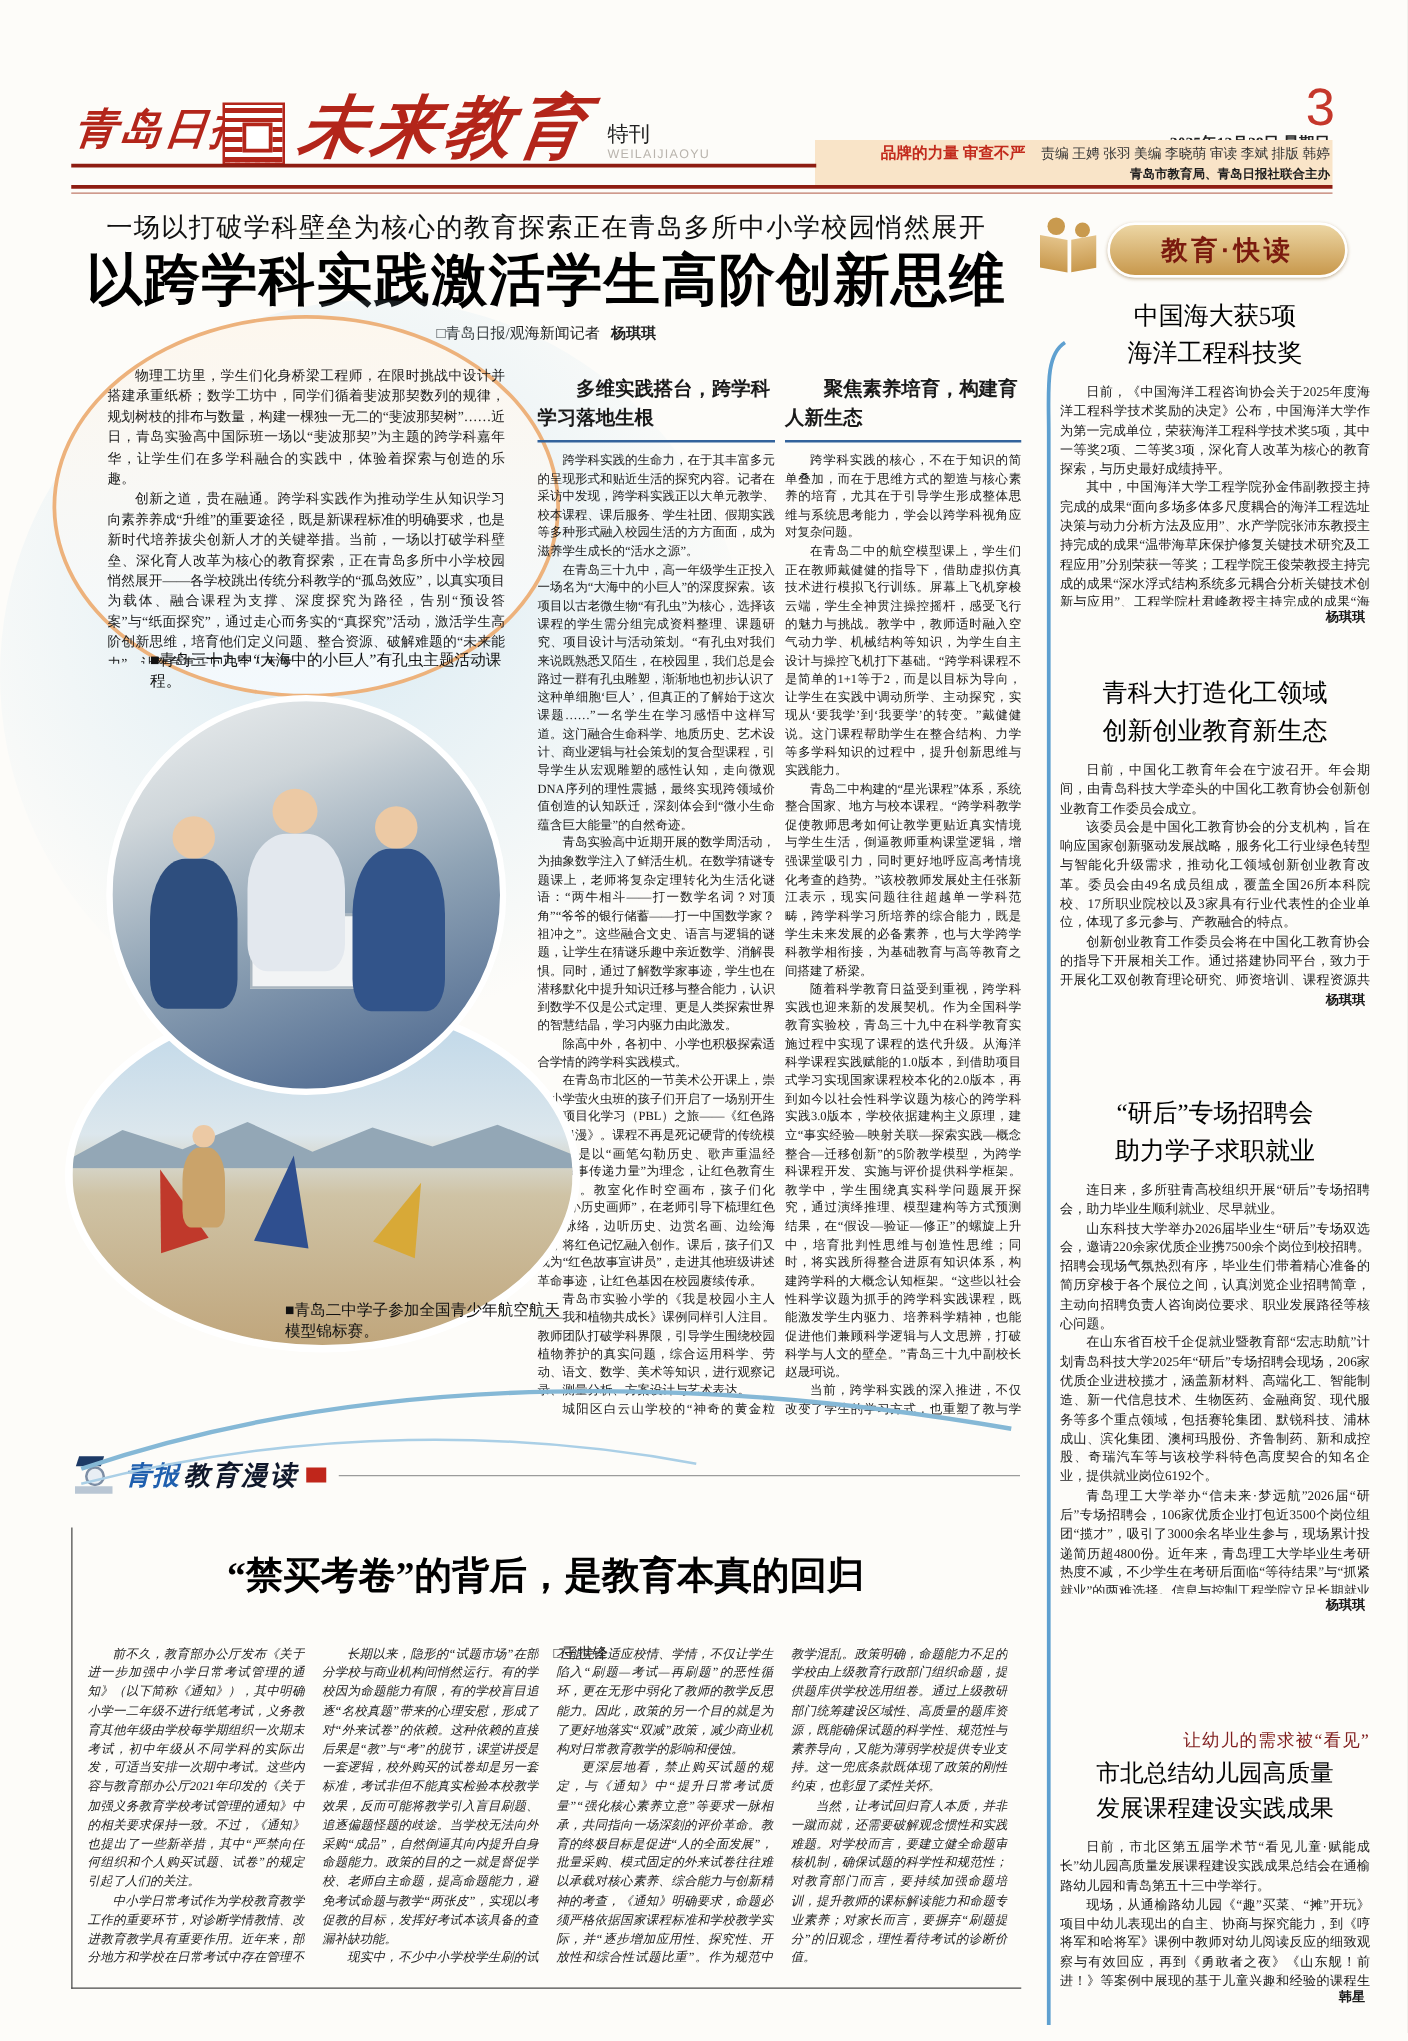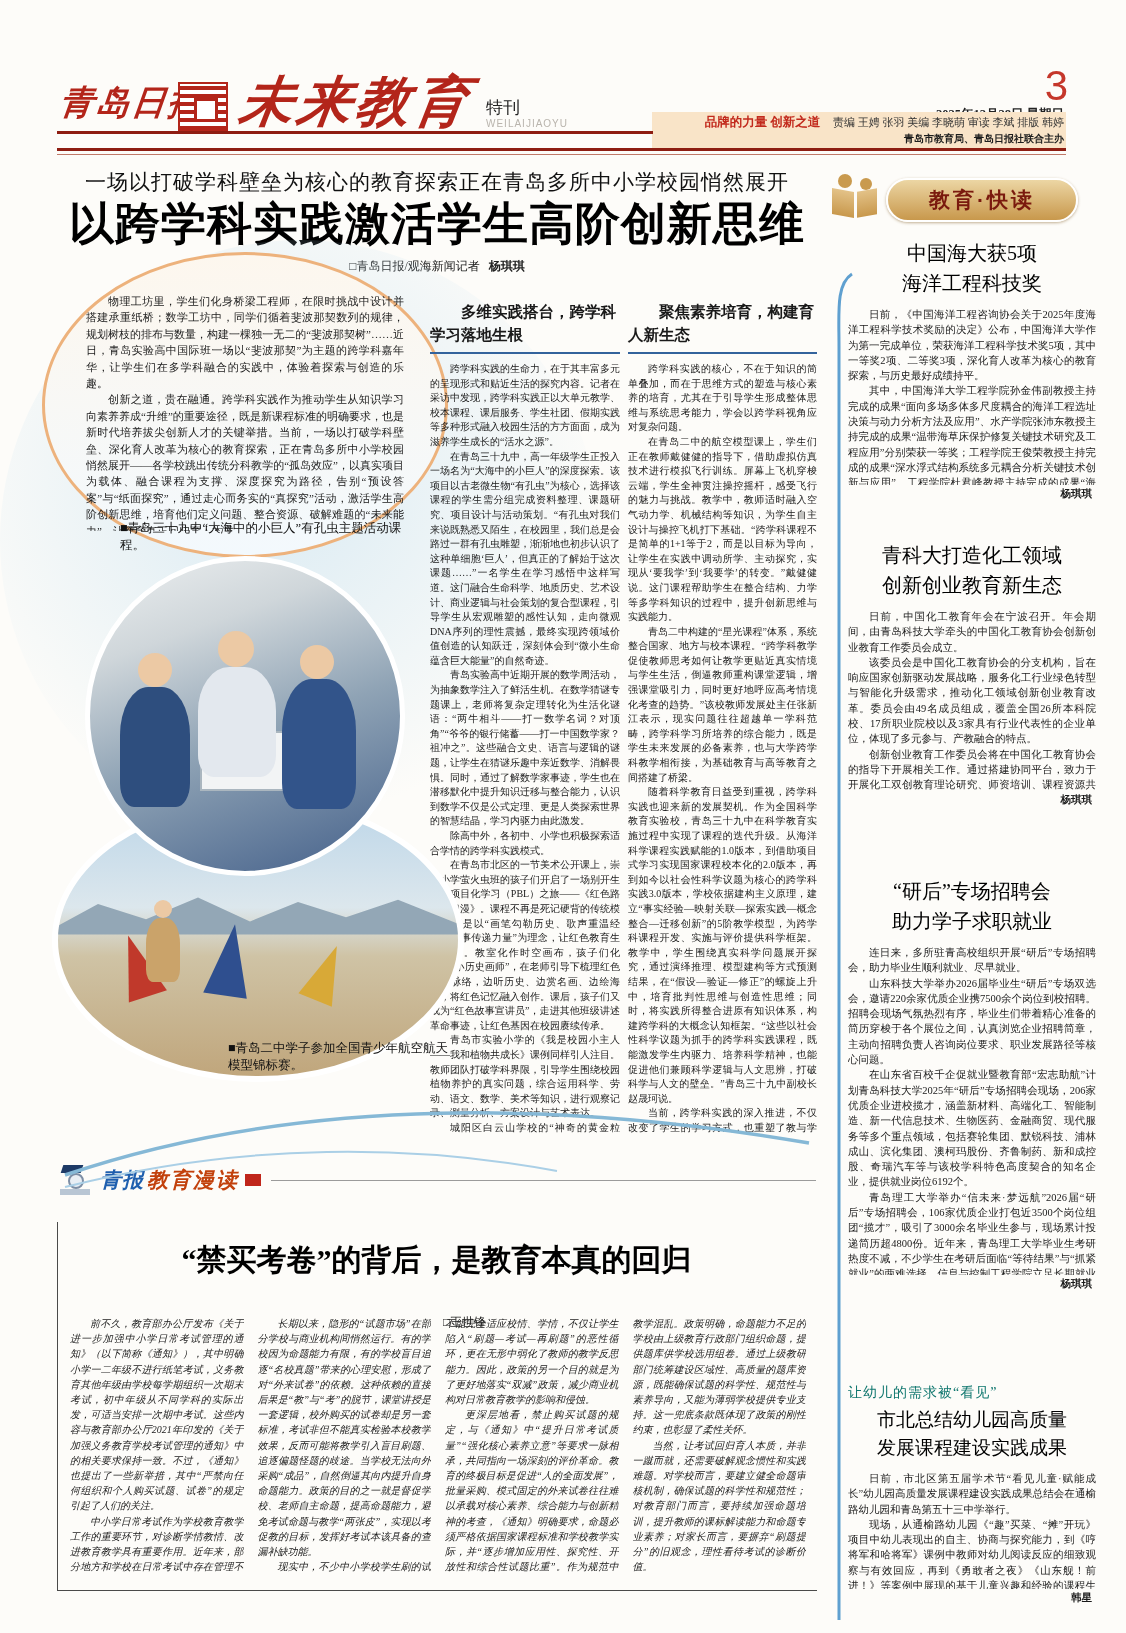--- a/index.html
+++ b/index.html
@@ -61,33 +61,33 @@
   .sb-line{left:828px;top:268px;z-index:1;}
   .kuaidu{left:830px;top:172px;width:252px;height:54px;}
   .kd-icon{position:absolute;left:0;top:2px;width:52px;height:50px;}
   .kd-dot{position:absolute;border-radius:50%;background:#c99a4e;}
   .kd-book{position:absolute;background:linear-gradient(180deg,#e3c288,#c8984c);}
   .kd-pill{position:absolute;left:56px;top:6px;width:188px;height:40px;border-radius:22px;
       background:linear-gradient(180deg,#ecd6a4,#c8984c);border:2px solid #fff;box-shadow:0 1px 3px rgba(120,80,20,.45);
       display:flex;align-items:center;justify-content:center;
       font-family:"Liberation Sans",sans-serif;font-size:21px;font-weight:bold;color:#7a1a0e;letter-spacing:3px;}
   .sb-art{left:848px;width:248px;}
-  .sb-kicker{text-align:left;font-size:14px;color:#0f766e;letter-spacing:1px;margin-bottom:4px;}
+  .sb-kicker{text-align:right;font-size:14px;color:#7f1d1d;letter-spacing:1px;margin-bottom:4px;}
   .sb-title{text-align:center;font-size:20px;font-weight:normal;line-height:30px;white-space:pre-line;color:#000;}
   .sb-text{margin-top:9px;overflow:hidden;font-size:10.5px;line-height:15.3px;text-align:justify;}
   .sb-text p{margin:0;text-indent:2em;}
   .sb-author{text-align:right;font-size:10.5px;font-weight:bold;padding-right:4px;margin-top:2px;}
   
   .mandu{left:60px;top:1162px;width:756px;height:36px;display:flex;align-items:center;}
   .md-icon{position:relative;width:34px;height:30px;margin-right:6px;}
   .md-cap{position:absolute;left:2px;top:0;width:20px;height:8px;background:#1d3a66;transform:skewX(-18deg);}
   .md-headc{position:absolute;left:8px;top:8px;width:12px;height:12px;border-radius:50%;background:#e8eef4;border:2px solid #7d8ea5;}
   .md-base{position:absolute;left:0;bottom:0;width:30px;height:6px;background:#b9c6d4;}
   .md-qb{color:#1f5fae;font-size:21px;font-weight:bold;font-style:italic;letter-spacing:1px;}
-  .md-man{color:#c2410c;font-size:21px;font-weight:bold;font-style:italic;letter-spacing:2px;margin-left:3px;}
+  .md-man{color:#0f172a;font-size:21px;font-weight:bold;font-style:italic;letter-spacing:2px;margin-left:3px;}
   .md-stamp{width:16px;height:12px;background:#c0261b;margin-left:6px;}
   .md-line{flex:1;height:1px;background:#9b9b9b;margin-left:10px;}
   .bbox{left:57px;top:1222px;width:759px;height:368px;border-left:1.5px solid #4a4a4a;border-bottom:1.5px solid #4a4a4a;}
   .btitle{left:57px;top:1240px;width:759px;text-align:center;font-size:30px;font-weight:900;color:#000;}
   .bauthor{left:57px;top:1314px;width:759px;text-align:center;font-size:12px;color:#222;padding-left:28px;}
   .bcols{left:70px;top:1316px;width:736px;display:flex;gap:14px;}
   .bcol{flex:1;height:258px;overflow:hidden;font-size:10px;line-height:15.2px;text-align:justify;font-style:italic;}
   .bcol p{margin:0;text-indent:2em;}
   .bcol.cont p:first-child{text-indent:0;}
 </style>
@@ -100,21 +100,21 @@
   <div class="abs qr">
       <div class="qr-inner"></div>
     </div>
   <div class="abs masthead-fut">未来教育</div>
   <div class="abs tekan">特刊</div>
   <div class="abs pinyin">WEILAIJIAOYU</div>
   <div class="abs pagenum">3</div>
   <div class="abs date">2025年12月28日 星期日</div>
   <div class="abs peach-band"></div>
   <div class="abs slogan-row">
-    <span class="slogan">品牌的力量 创新之道</span>
+    <span class="slogan">品牌的力量 审查不严</span>
     <span>责编 王娉 张羽  美编 李晓萌  审读 李斌  排版 韩婷</span>
   </div>
   <div class="abs organizer">青岛市教育局、青岛日报社联合主办</div>
   <div class="abs rule-left"></div>
   <div class="abs rule-full1"></div>
   <div class="abs rule-full2"></div>
 
   <div class="abs kicker">一场以打破学科壁垒为核心的教育探索正在青岛多所中小学校园悄然展开</div>
   <div class="abs headline">以跨学科实践激活学生高阶创新思维</div>
   <div class="abs byline">

